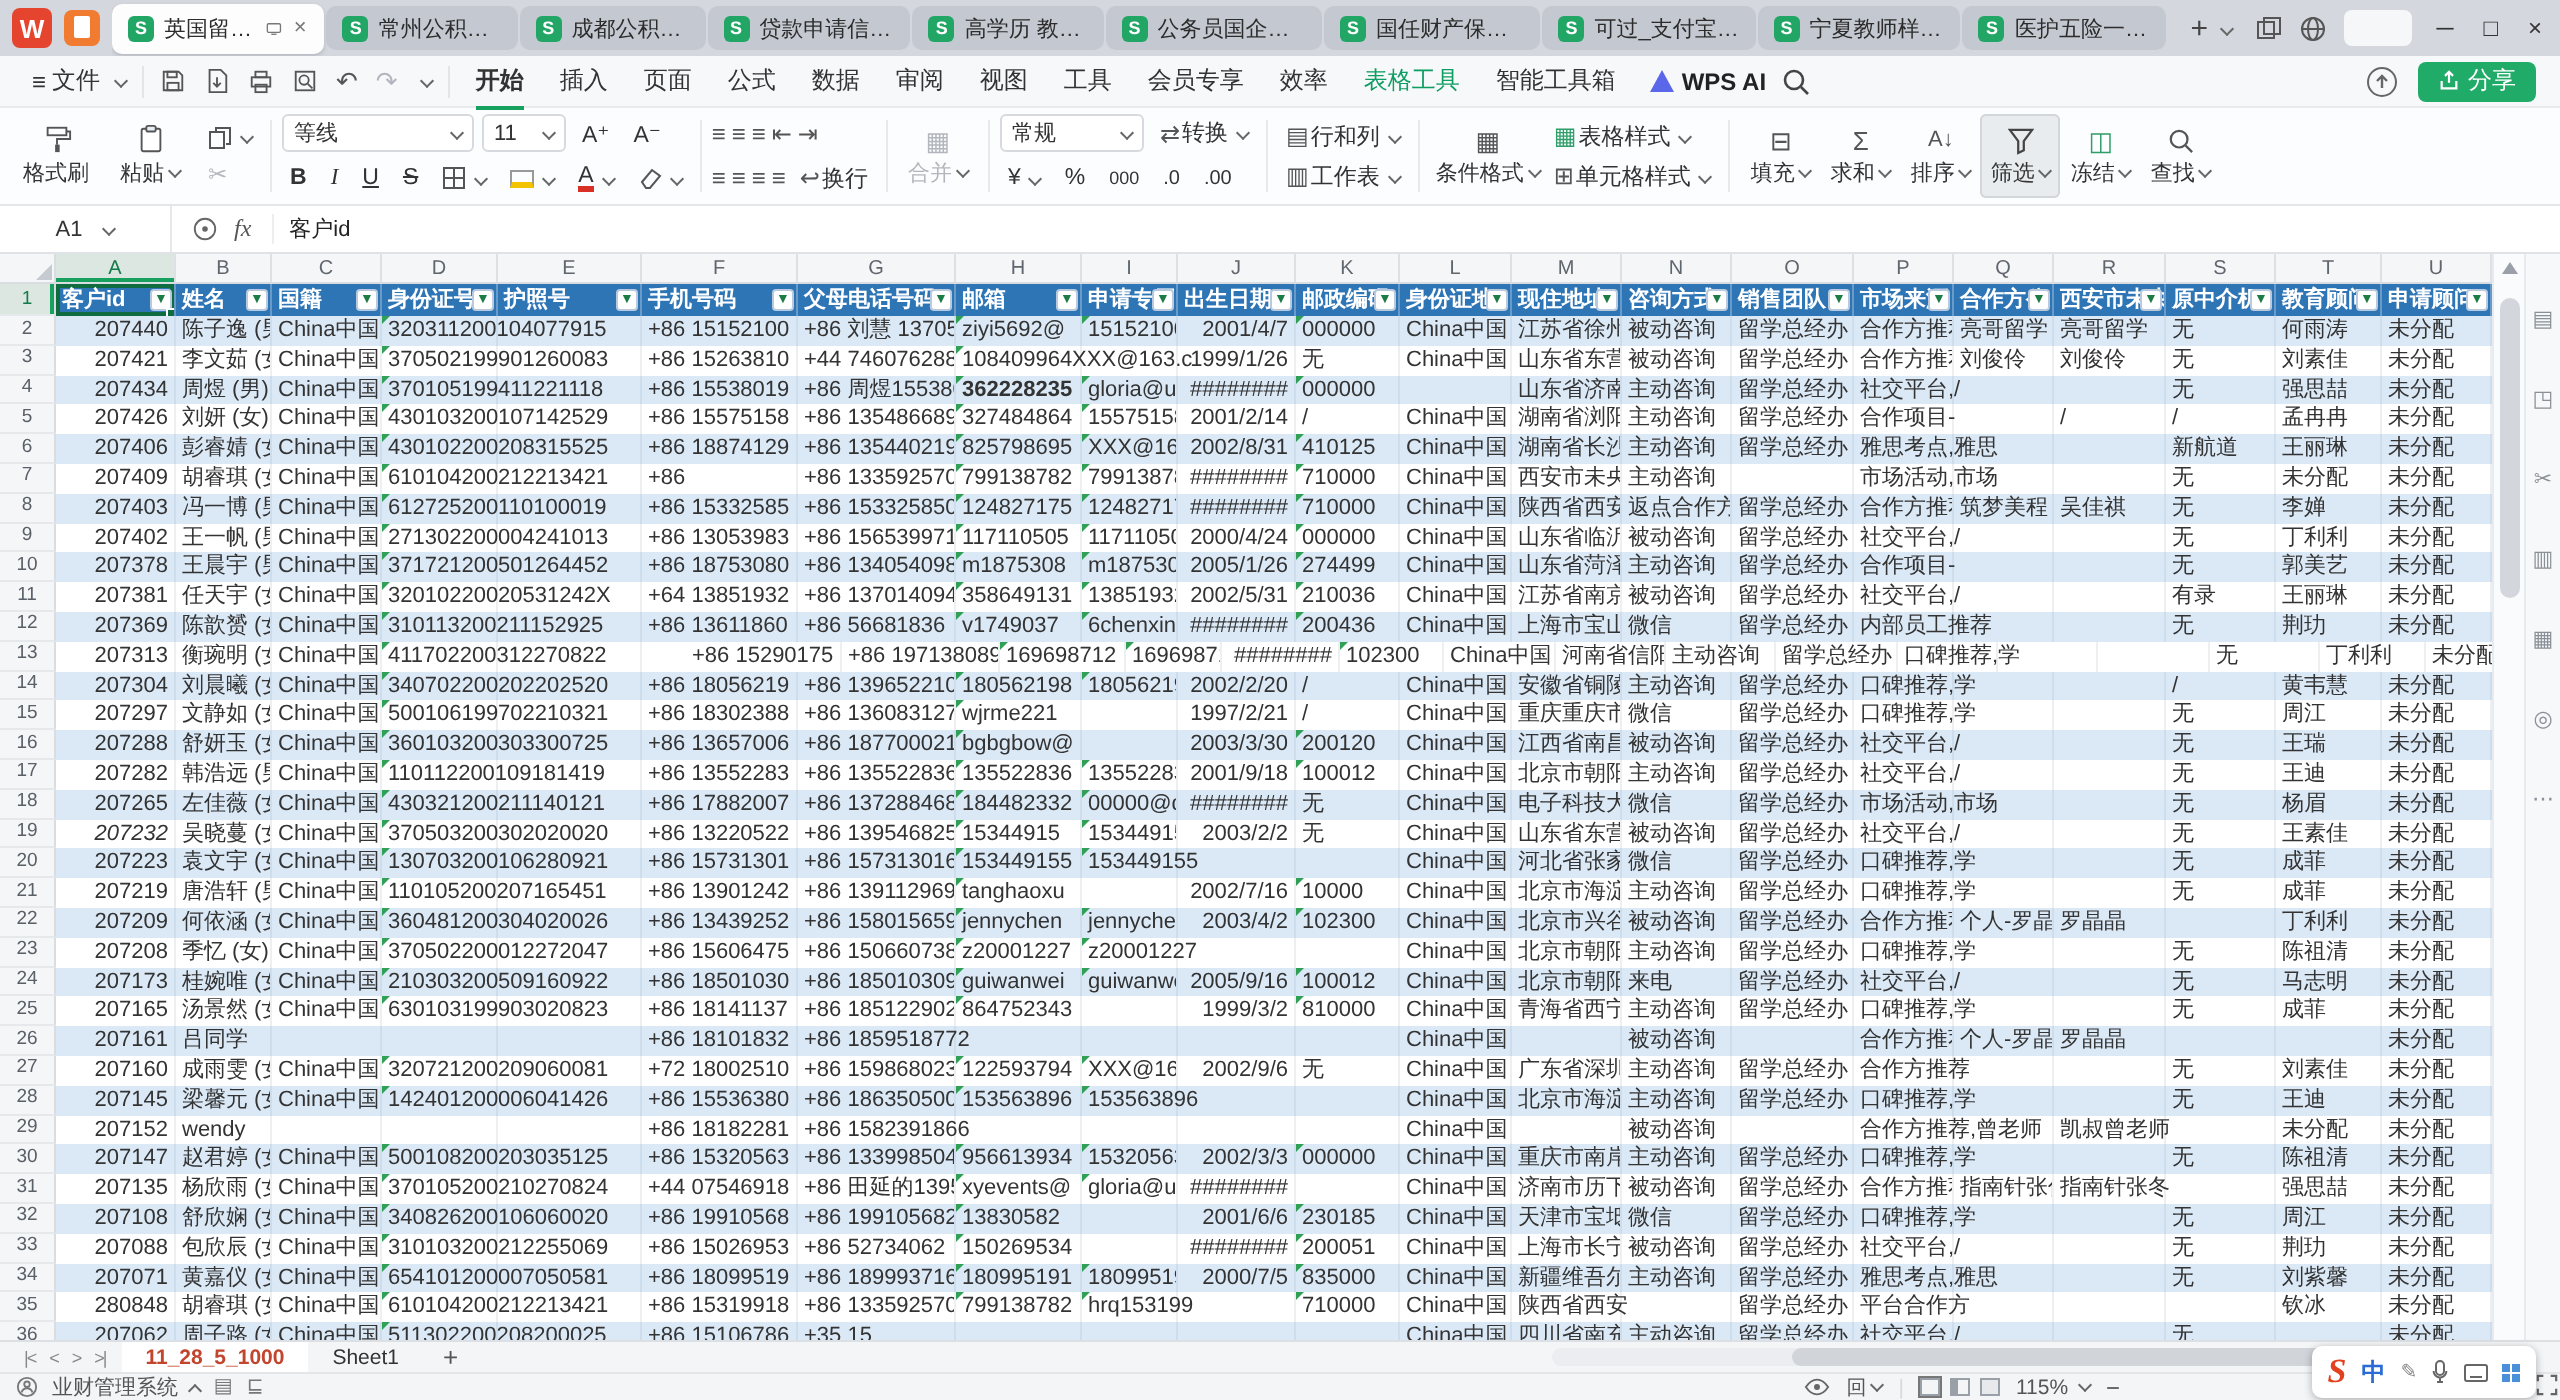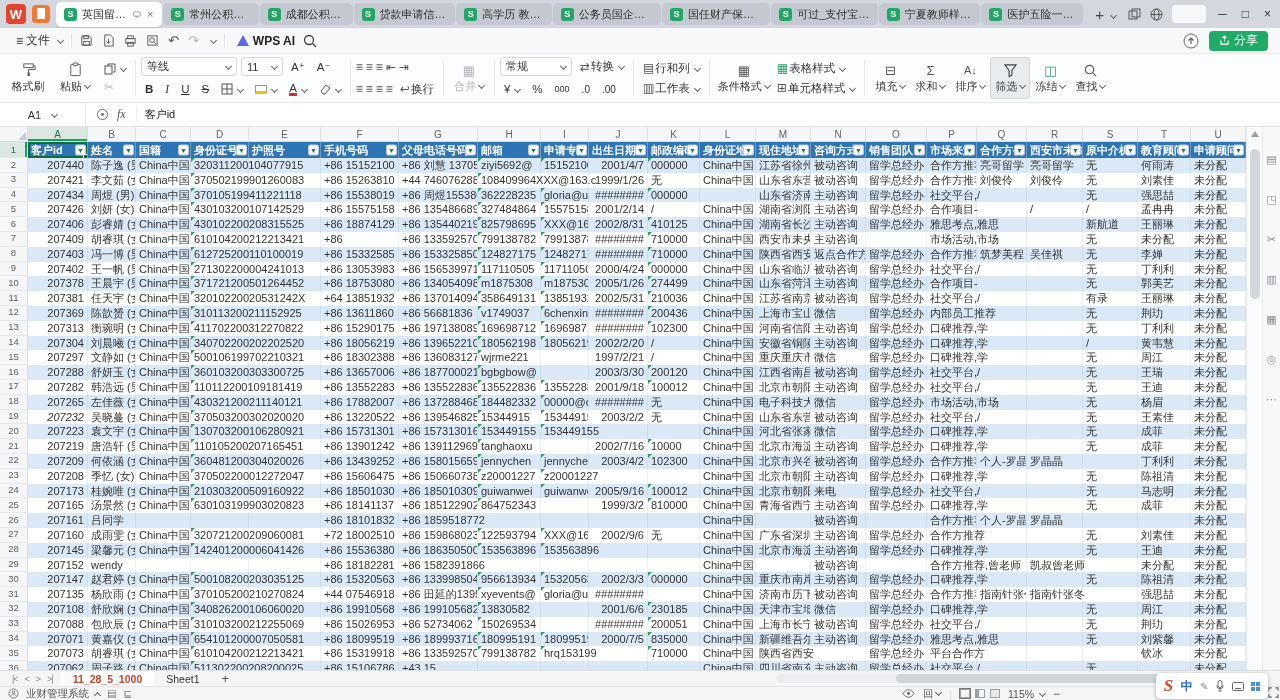--- a/index.html
+++ b/index.html
@@ -208,20 +208,34 @@
         </svg>
       <svg width="13" height="13" viewBox="0 0 14 14">
           <rect x="2" y="2" width="10" height="10" fill="none" stroke="#555"></rect>
           <circle cx="6.5" cy="6.5" r="2.5" fill="none" stroke="#555"></circle>
           <line x1="8.5" y1="8.5" x2="11" y2="11" stroke="#555"></line>
         </svg>
       <span class="uglyph">↶</span>
       <span class="uglyph dim">↷</span>
       <i class="chev"></i>
     </div>
+    <div class="menu-items" id="menu-items" style="display:flex;align-items:center">
+        <div class="mi active">开始</div>
+        <div class="mi">插入</div>
+        <div class="mi">页面</div>
+        <div class="mi">公式</div>
+        <div class="mi">数据</div>
+        <div class="mi">审阅</div>
+        <div class="mi">视图</div>
+        <div class="mi">工具</div>
+        <div class="mi">会员专享</div>
+        <div class="mi">效率</div>
+        <div class="mi green">表格工具</div>
+        <div class="mi">智能工具箱</div>
+      </div>
     <div class="ai">
         <span class="ai-logo"></span>
         <span>WPS AI</span>
       </div>
     <svg width="14" height="14" viewBox="0 0 14 14">
         <circle cx="6" cy="6" r="4.5" fill="none" stroke="#444" stroke-width="1.3"></circle>
         <line x1="9.5" y1="9.5" x2="13" y2="13" stroke="#444" stroke-width="1.3"></line>
       </svg>
     <div class="mspacer"></div>
     <svg class="upbtn" width="16" height="16" viewBox="0 0 16 16">
@@ -593,21 +607,21 @@
           </div>
           <div class="grow band">
             <div class="rnum">4</div>
             <div class="cell right" style="width: 60px;">207434</div>
             <div class="cell" style="width: 48px;">周煜 (男)</div>
             <div class="cell" style="width: 55px;">China中国</div>
             <div class="cell ovf" style="width: 58px;"><span class="tri"></span>370105199411221118</div>
             <div class="cell" style="width: 72px;"></div>
             <div class="cell" style="width: 78px;">+86 15538019</div>
             <div class="cell" style="width: 79px;">+86 周煜155380</div>
-            <div class="cell" style="width: 63px;"><span class="tri"></span>362228235</div>
+            <div class="cell" style="width: 63px; font-weight: bold;"><span class="tri"></span>362228235</div>
             <div class="cell" style="width: 48px;"><span class="tri"></span>gloria@uk</div>
             <div class="cell right" style="width: 59px;">########</div>
             <div class="cell ovf" style="width: 52px;"><span class="tri"></span>000000</div>
             <div class="cell" style="width: 56px;"></div>
             <div class="cell" style="width: 55px;">山东省济南</div>
             <div class="cell" style="width: 55px;">主动咨询</div>
             <div class="cell" style="width: 61px;">留学总经办</div>
             <div class="cell ovf" style="width: 50px;">社交平台,/</div>
             <div class="cell" style="width: 50px;"></div>
             <div class="cell" style="width: 56px;"></div>
@@ -807,21 +821,21 @@
             <div class="cell" style="width: 53px;">荆玏</div>
             <div class="cell" style="width: 55px;">未分配</div>
           </div>
           <div class="grow">
             <div class="rnum">13</div>
             <div class="cell right" style="width: 60px;">207313</div>
             <div class="cell" style="width: 48px;">衡琬明 (女</div>
             <div class="cell" style="width: 55px;">China中国</div>
             <div class="cell ovf" style="width: 58px;"><span class="tri"></span>411702200312270822</div>
             <div class="cell" style="width: 72px;"></div>
-            <div class="cell" style="width: 78px;">+86 15290175</div>
+            <div class="cell" style="width: 78px; margin-left: 22px;">+86 15290175</div>
             <div class="cell" style="width: 79px;">+86 1971380890</div>
             <div class="cell" style="width: 63px;"><span class="tri"></span>169698712</div>
             <div class="cell" style="width: 48px;"><span class="tri"></span>169698712</div>
             <div class="cell right" style="width: 59px;">########</div>
             <div class="cell" style="width: 52px;"><span class="tri"></span>102300</div>
             <div class="cell" style="width: 56px;">China中国</div>
             <div class="cell" style="width: 55px;">河南省信阳</div>
             <div class="cell" style="width: 55px;">主动咨询</div>
             <div class="cell" style="width: 61px;">留学总经办</div>
             <div class="cell ovf" style="width: 50px;">口碑推荐,学</div>
@@ -1330,21 +1344,21 @@
             <div class="cell" style="width: 61px;">留学总经办</div>
             <div class="cell ovf" style="width: 50px;">雅思考点,雅思</div>
             <div class="cell" style="width: 50px;"></div>
             <div class="cell" style="width: 56px;"></div>
             <div class="cell" style="width: 55px;">无</div>
             <div class="cell" style="width: 53px;">刘紫馨</div>
             <div class="cell" style="width: 55px;">未分配</div>
           </div>
           <div class="grow">
             <div class="rnum">35</div>
-            <div class="cell right" style="width: 60px;">207073</div>
+            <div class="cell right" style="width: 60px;">280848</div>
             <div class="cell" style="width: 48px;">胡睿琪 (女</div>
             <div class="cell" style="width: 55px;">China中国</div>
             <div class="cell ovf" style="width: 58px;"><span class="tri"></span>610104200212213421</div>
             <div class="cell" style="width: 72px;"></div>
             <div class="cell" style="width: 78px;">+86 15319918</div>
             <div class="cell" style="width: 79px;">+86 1335925706</div>
             <div class="cell" style="width: 63px;"><span class="tri"></span>799138782</div>
             <div class="cell ovf" style="width: 48px;"><span class="tri"></span>hrq153199</div>
             <div class="cell right" style="width: 59px;"></div>
             <div class="cell" style="width: 52px;"><span class="tri"></span>710000</div>
@@ -1360,21 +1374,21 @@
             <div class="cell" style="width: 55px;">未分配</div>
           </div>
           <div class="grow band">
             <div class="rnum">36</div>
             <div class="cell right" style="width: 60px;">207062</div>
             <div class="cell" style="width: 48px;">周子路 (女</div>
             <div class="cell" style="width: 55px;">China中国</div>
             <div class="cell ovf" style="width: 58px;"><span class="tri"></span>511302200208200025</div>
             <div class="cell" style="width: 72px;"></div>
             <div class="cell" style="width: 78px;">+86 15106786</div>
-            <div class="cell ovf" style="width: 79px;">+43 15</div>
+            <div class="cell ovf" style="width: 79px;">+35 15</div>
             <div class="cell" style="width: 63px;"></div>
             <div class="cell" style="width: 48px;"></div>
             <div class="cell right" style="width: 59px;"></div>
             <div class="cell" style="width: 52px;"></div>
             <div class="cell" style="width: 56px;">China中国</div>
             <div class="cell" style="width: 55px;">四川省南充</div>
             <div class="cell" style="width: 55px;">主动咨询</div>
             <div class="cell" style="width: 61px;">留学总经办</div>
             <div class="cell ovf" style="width: 50px;">社交平台,/</div>
             <div class="cell" style="width: 50px;"></div>

